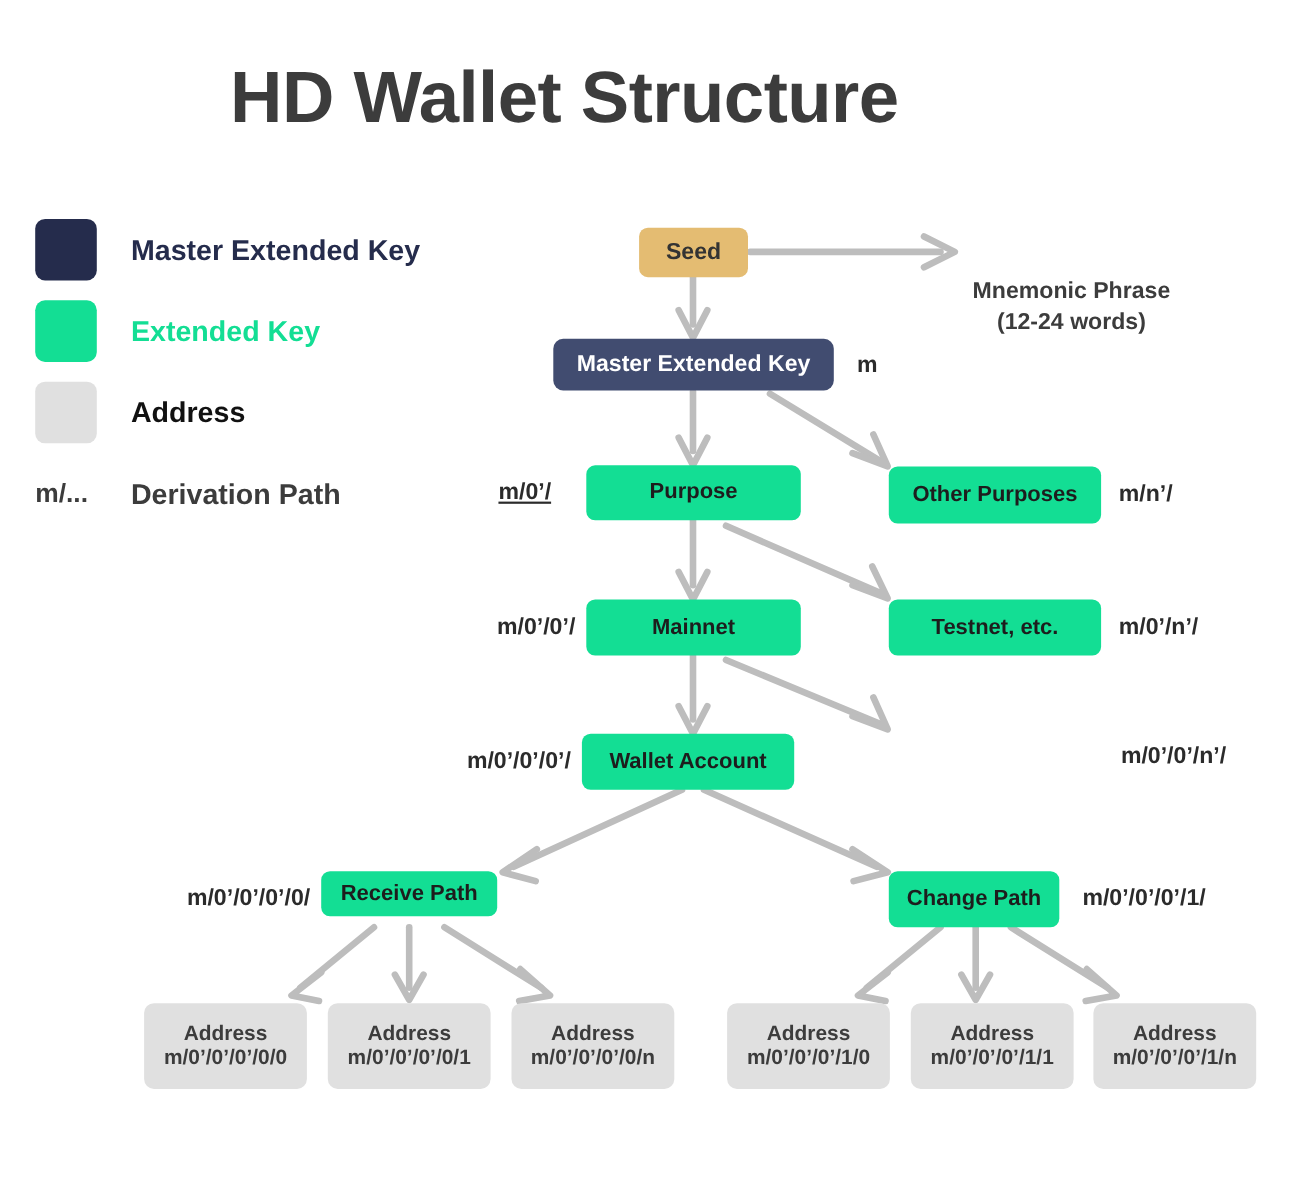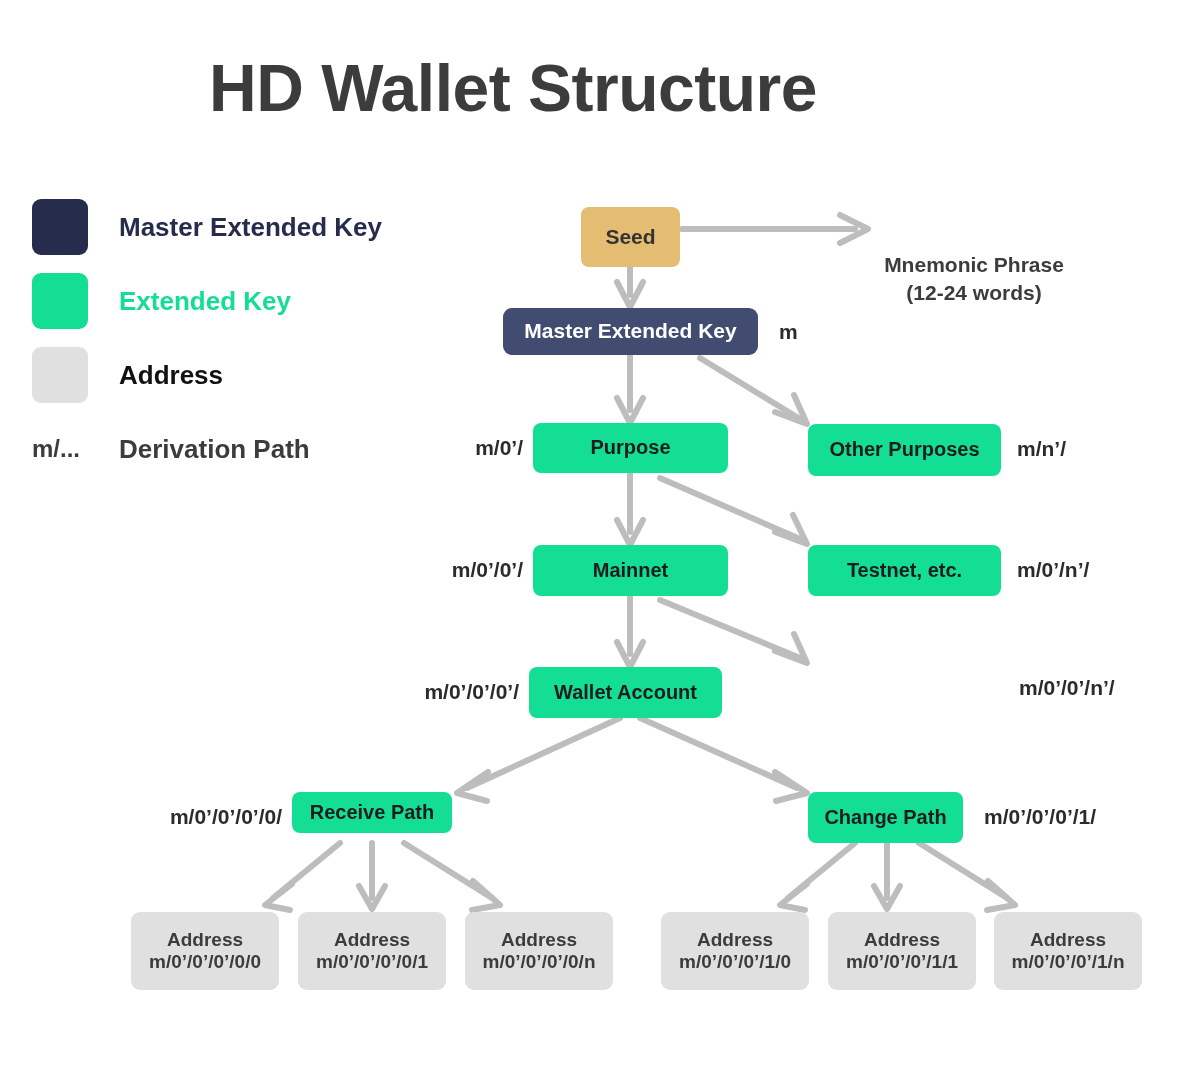--- a/index.html
+++ b/index.html
@@ -246,38 +246,38 @@
         <polyline points="874,886 887,909 900,886"></polyline>
       </g>
       <g>
         <line x1="919" y1="843" x2="1007" y2="898"></line>
         <polyline points="988,881 1015,905 987,910"></polyline>
       </g>
 
     </g>
   </svg>
 
-  <div class="node seed" style="left:581px; top:207px; width:99px; height:60px;">
+  <div class="node seed" style="left:581px; top:207px; width:99px; height:45px;">
     <span>Seed</span>
   </div>
 
   <div class="sidenote" style="left:884px; top:207px; width:180px;margin-top:44px;">
     <span>Mnemonic Phrase</span><br>
     <span>(12-24 words)</span>
   </div>
 
   <div class="node master" style="left:503px; top:308px; width:255px; height:47px;">
     <span>Master Extended Key</span>
   </div>
   <div class="plabel right" style="left:779px; top:320px;">m</div>
 
   <div class="node xkey" style="left:533px; top:423px; width:195px; height:50px;">
     <span>Purpose</span>
   </div>
-  <div class="plabel left" style="left:358px; top:436px; width:165px;">m/0’/</div>
+  <div class="plabel left" style="left:336px; top:436px; width:165px;text-decoration:underline;">m/0’/</div>
 
   <div class="node xkey" style="left:808px; top:424px; width:193px; height:52px;">
     <span>Other Purposes</span>
   </div>
   <div class="plabel right" style="left:1017px; top:437px;">m/n’/</div>
 
   <div class="node xkey" style="left:533px; top:545px; width:195px; height:51px;">
     <span>Mainnet</span>
   </div>
   <div class="plabel left" style="left:340px; top:558px; width:183px;">m/0’/0’/</div>

